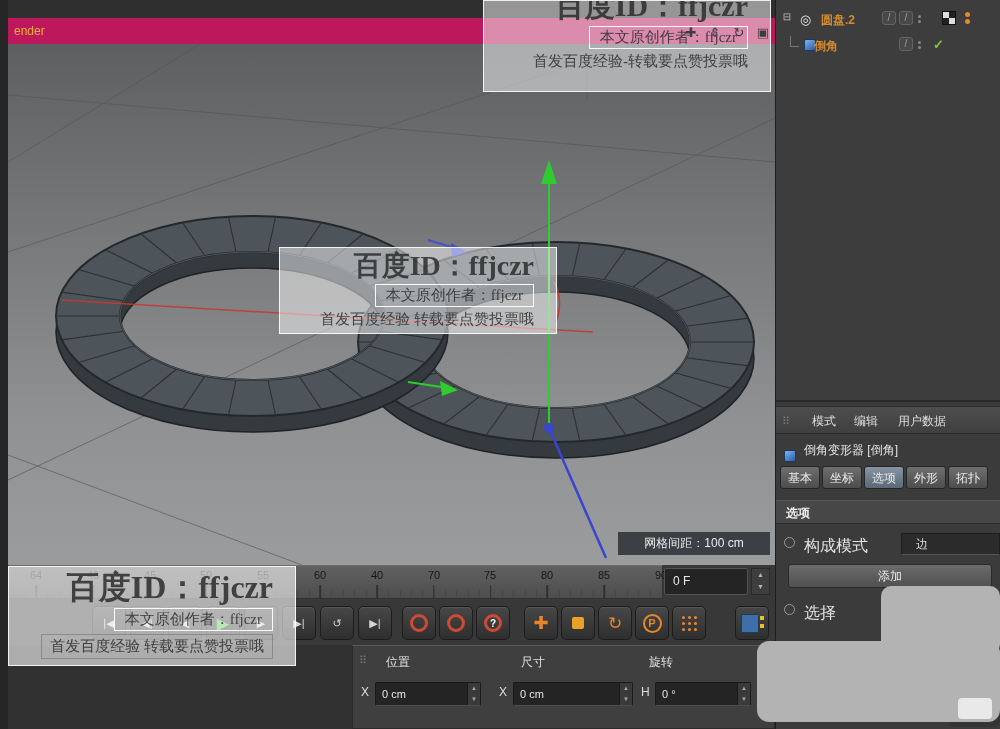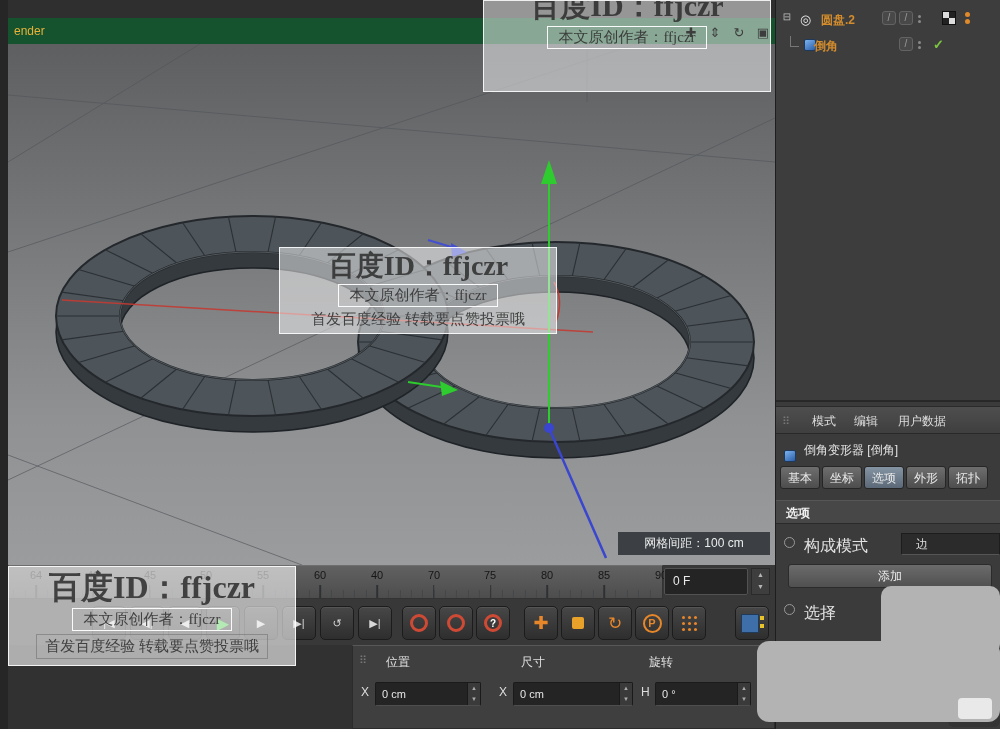--- a/index.html
+++ b/index.html
@@ -1,29 +1,29 @@
 <!DOCTYPE html>
 <html><head>
 <meta charset="utf-8">
 <style>
   *{box-sizing:border-box;margin:0;padding:0}
   html,body{width:1000px;height:729px;overflow:hidden;background:#222}
   #stage{position:relative;width:1000px;height:729px;background:#383838;font-family:"Liberation Sans",sans-serif;overflow:hidden}
   .abs{position:absolute}
 
   
-  #vp-menubar{position:absolute;left:8px;top:18px;width:767px;height:26px;background:#14532d;color:#e8b23a;font-size:12px;line-height:26px;padding-left:6px}
+  #vp-menubar{position:absolute;left:8px;top:18px;width:767px;height:26px;background:#be185d;color:#e8b23a;font-size:12px;line-height:26px;padding-left:6px}
   #viewport{position:absolute;left:8px;top:44px;width:767px;height:521px;background:linear-gradient(180deg,#5d5f61,#8f9193 72%,#9a9c9e)}
   #viewport svg{position:absolute;left:0;top:0}
   #grid-label{position:absolute;left:610px;top:488px;width:152px;height:23px;background:rgba(43,48,53,.85);border-radius:0;color:#ececec;font-size:12px;line-height:23px;text-align:center}
   .spokes line{stroke:#2b3034;stroke-width:1.1}
   .navicon{position:absolute;top:24px;width:20px;height:18px;color:#3d3d3d;font-size:13px;text-align:center;line-height:18px;z-index:30}
 
   
-  .wm{position:absolute;z-index:20;text-align:center;font-family:"Liberation Serif",serif;color:rgba(48,48,48,.88);background:rgba(246,246,246,.52);border:1px solid rgba(255,255,255,.85);padding:2px 22px 4px}
+  .wm{position:absolute;z-index:20;text-align:right;font-family:"Liberation Serif",serif;color:rgba(48,48,48,.88);background:rgba(246,246,246,.52);border:1px solid rgba(255,255,255,.85);padding:2px 22px 4px}
   .wm .big{font-weight:bold;font-size:30px;line-height:1.15;white-space:nowrap}
   .wm .mid{display:inline-block;border:1px solid rgba(255,255,255,.95);padding:1px 10px;font-size:15px;margin-top:2px;white-space:nowrap}
   .wm .sub{font-size:15px;margin-top:3px;white-space:nowrap}
   #wm-top{left:483px;top:0;width:288px;height:92px;overflow:hidden}
   #wm-top .big{margin-top:-14px}
   #wm-center{left:279px;top:247px;width:278px}
   #wm-center .big{font-size:28px}
   #wm-bottom{left:8px;top:566px;width:288px;background:rgba(250,250,250,.62);z-index:25}
   #wm-bottom .big{font-size:32px}
   #wm-bottom .sub{display:inline-block;border:1px solid rgba(110,110,110,.55);padding:2px 8px;margin-bottom:2px}
@@ -203,20 +203,21 @@
   </div>
 
   <span class="navicon" style="left:681px">✚</span>
   <span class="navicon" style="left:705px">⇕</span>
   <span class="navicon" style="left:729px">↻</span>
   <span class="navicon" style="left:753px">▣</span>
 
   <div class="wm" id="wm-top">
     <div class="big">百度ID：ffjczr</div>
     <div><span class="mid">本文原创作者：ffjczr</span></div>
+    <div class="sub">首发百度经验-转载要点赞投票哦</div>
   </div>
   <div class="wm" id="wm-center">
     <div class="big">百度ID：ffjczr</div>
     <div><span class="mid">本文原创作者：ffjczr</span></div>
     <div class="sub">首发百度经验 转载要点赞投票哦</div>
   </div>
   <div class="wm" id="wm-bottom">
     <div class="big">百度ID：ffjczr</div>
     <div><span class="mid">本文原创作者：ffjczr</span></div>
     <div><span class="sub">首发百度经验 转载要点赞投票哦</span></div>

